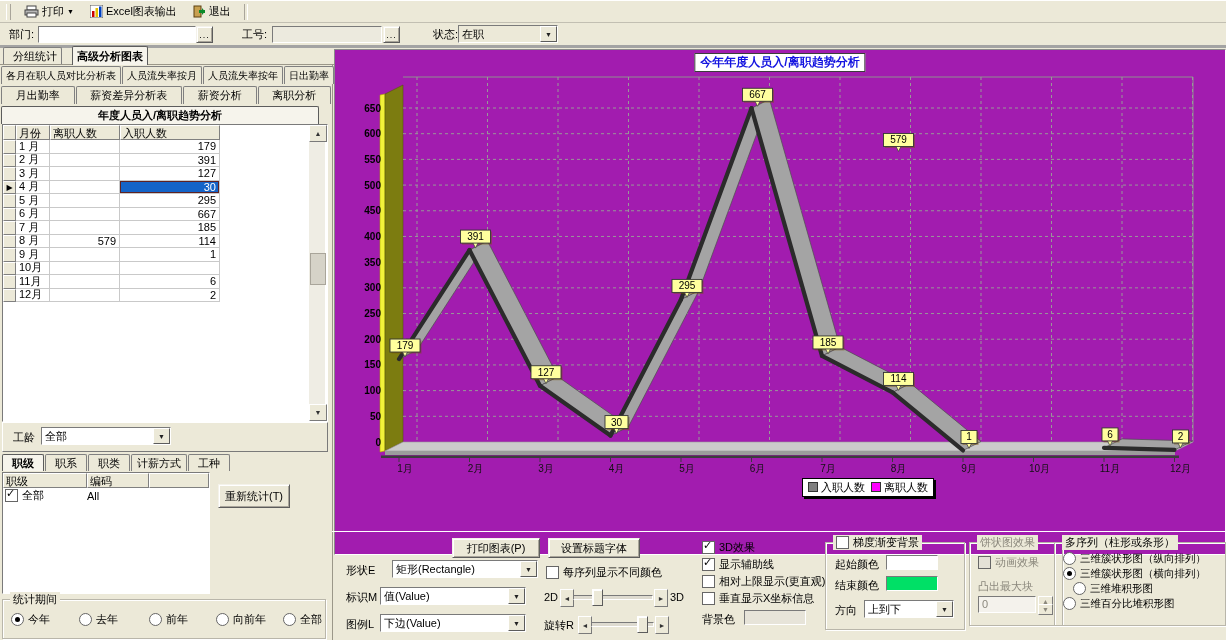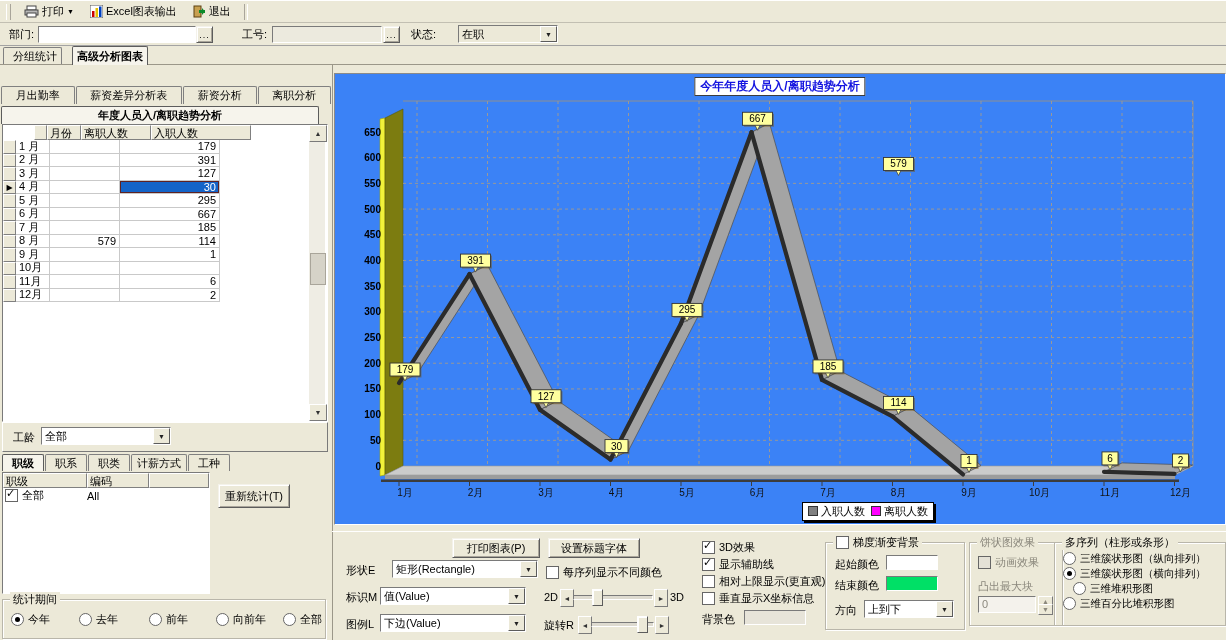--- a/index.html
+++ b/index.html
@@ -10,21 +10,21 @@
   .raised{border:1px solid;border-color:#fff #7a7a7a #7a7a7a #fff;background:#ece9d8;}
   .sunken{border:1px solid;border-color:#7a7a7a #fff #fff #7a7a7a;background:#fff;}
   .btn{border:1px solid;border-color:#f4f2ea #5c5c5c #5c5c5c #f4f2ea;background:#ece9d8;
        display:flex;align-items:center;justify-content:center;font-size:11px;cursor:default;
        box-shadow:inset 1px 1px 0 #fff, inset -1px -1px 0 #a9a59a;}
   .toolbar{left:0;top:0;width:1226px;height:22px;border-bottom:1px solid #c2bfb2;
        display:flex;align-items:center;gap:4px;padding-left:6px;box-sizing:border-box;}
   .tbtn{display:flex;align-items:center;gap:3px;padding:1px 5px;height:18px;border:1px solid transparent;}
   .tsep{width:2px;height:16px;border-left:1px solid #a9a59a;border-right:1px solid #fff;margin:0 3px;}
   .grip{width:3px;height:16px;border-left:1px solid #fff;border-right:1px solid #a9a59a;margin-right:3px;}
-  .filterbar{left:0;top:22px;width:1226px;height:22px;display:flex;align-items:center;border-bottom:1px solid #a3a3a3;}
+  .filterbar{left:0;top:22px;width:1226px;height:22px;display:flex;align-items:center;border-bottom:3px solid #a3a3a3;}
   .field{height:17px;box-sizing:border-box;border:1px solid;border-color:#7a7a7a #fff #fff #7a7a7a;
         background:#fff;font-size:11px;padding:1px 3px;font-family:inherit;}
   .dots{width:17px;height:17px;font-size:9px;letter-spacing:1px;box-sizing:border-box;}
   .combo{display:flex;align-items:center;height:18px;box-sizing:border-box;background:#fff;
          border:1px solid;border-color:#7a7a7a #fff #fff #7a7a7a;}
   .combo .cv{flex:1;padding:0 3px;white-space:nowrap;overflow:hidden;}
   .combo .ca{width:15px;align-self:stretch;background:#ece9d8;border:1px solid;
          border-color:#fff #5c5c5c #5c5c5c #fff;display:flex;align-items:center;justify-content:center;
          font-size:7px;color:#222;}
   .combo.gray{background:#ece9d8;}
@@ -49,21 +49,21 @@
       display:flex;align-items:center;justify-content:center;font-size:8px;}
   .sbbtn{background:#ece9d8;border:1px solid;border-color:#fff #7a7a7a #7a7a7a #fff;display:flex;align-items:center;
       justify-content:center;font-size:7px;color:#333;}
   .track{background:#efede4;}
   .slchan{position:absolute;height:3px;border:1px solid;border-color:#7a7a7a #fff #fff #7a7a7a;background:#dedbd0;}
   .slthumb{position:absolute;width:9px;height:15px;background:#ece9d8;border:1px solid;
       border-color:#fff #5c5c5c #5c5c5c #fff;box-shadow:inset 1px 1px 0 #fff;}
   .lbl{white-space:nowrap;}
   .dis{color:#8b887d;}
   .swatch{box-sizing:border-box;border:1px solid;border-color:#7a7a7a #fff #fff #7a7a7a;}
-  #chart-panel{left:334px;top:72px;width:892px;height:452px;background:#3b82f6;
+  #chart-panel{left:334px;top:48px;width:892px;height:506px;background:#a21caf;
       border:1px solid;border-color:#8a8a8a #fff #fff #8a8a8a;box-sizing:border-box;}
   #chart-title{position:absolute;left:50%;top:3px;transform:translateX(-50%);background:#fff;
       border:1px solid #3c3c3c;color:#1414e0;font-weight:bold;font-size:12px;padding:0 5px;white-space:nowrap;}
   #legend{position:absolute;left:467px;top:428px;background:#fff;border:1px solid #000;
       box-shadow:2px 2px 0 #000;display:inline-flex;align-items:center;gap:6px;padding:1px 5px;font-size:11px;}
   .lgsw{display:inline-block;width:8px;height:8px;border:1px solid #333;margin-right:3px;vertical-align:-1px;}
   svg text{font-family:"Liberation Sans","DejaVu Sans",sans-serif;}
 </style>
 </head>
 <body>
@@ -101,50 +101,56 @@
     <span class="tsep"></span>
   </div>
 
   <div class="abs filterbar">
     <span class="lbl abs" style="left:9px;top:4px;">部门:</span>
     <input class="abs field" style="left: 38px; top: 3px; width: 158px;" value="">
     <div class="abs btn dots" style="left:196px;top:3px;">...</div>
     <span class="lbl abs" style="left:242px;top:4px;">工号:</span>
     <input class="abs field" style="left: 272px; top: 3px; width: 110px; background: rgb(236, 234, 222);" value="">
     <div class="abs btn dots" style="left:383px;top:3px;">...</div>
-    <span class="lbl abs" style="left:411px;top:4px;">状态:</span>
+    <span class="lbl abs" style="left:433px;top:4px;">状态:</span>
     <div class="abs combo gray" style="left:458px;top:2px;width:100px;">
       <span class="cv">在职</span>
       <span class="ca">▼</span>
     </div>
   </div>
 
   <div class="abs" style="left:0;top:44px;width:1226px;height:19px;border-bottom:1px solid #9b9789;">
     <div class="abs tab" style="left:3px;top:2px;height:17px;padding-left:9px;">
       <span>分组统计</span>
     </div>
     <div class="abs tab active" style="left:72px;top:1px;height:19px;">
       <span>高级分析图表</span>
     </div>
   </div>
 
   <div class="abs" style="left:0;top:63px;width:332px;height:577px;border-right:1px solid #9b9789;">
+    <div class="abs" id="subtabs1" style="left:1px;top:2px;width:330px;height:19px;display:flex;gap:1px;font-size:10px;">
+        <div class="tab" style="flex: 1 1 auto; height: 18px;">各月在职人员对比分析表</div>
+        <div class="tab" style="flex: 1 1 auto; height: 18px;">人员流失率按月</div>
+        <div class="tab" style="flex: 1 1 auto; height: 18px;">人员流失率按年</div>
+        <div class="tab" style="flex: 1 1 auto; height: 18px;">日出勤率</div>
+      </div>
     <div class="abs" id="subtabs2" style="left:1px;top:22px;width:330px;height:30px;display:flex;gap:1px;">
         <div class="tab" style="flex: 1 1 auto; height: 18px;">月出勤率</div>
         <div class="tab" style="flex: 1 1 auto; height: 18px;">薪资差异分析表</div>
         <div class="tab" style="flex: 1 1 auto; height: 18px;">薪资分析</div>
         <div class="tab" style="flex: 1 1 auto; height: 18px;">离职分析</div>
       </div>
     <div class="abs tab active" style="left:1px;top:42px;width:318px;height:18px;">
       <span>年度人员入/离职趋势分析</span>
     </div>
 
     <div class="abs sunken" style="left:2px;top:60px;width:324px;height:296px;background:#fff;">
       <div id="grid-rows" style="position:absolute;left:0;top:0;width:303px;">
-          <div style="display: flex; height: 15px; margin-left: 31px;">
+          <div style="display: flex; height: 15px;">
             <div class="rowind" style="width: 13px;"></div>
             <div class="gridhead" style="width: 34px;">月份</div>
             <div class="gridhead" style="width: 70px;">离职人数</div>
             <div class="gridhead" style="width: 100px;">入职人数</div>
           </div>
           <div style="display: flex; height: 13.5px; font-size: 11px;">
             <div class="rowind" style="width: 13px;"></div>
             <div class="gcell" style="width: 34px;">1 月</div>
             <div class="gcell num" style="width: 70px;"></div>
             <div class="gcell num" style="width: 100px;">179</div>

